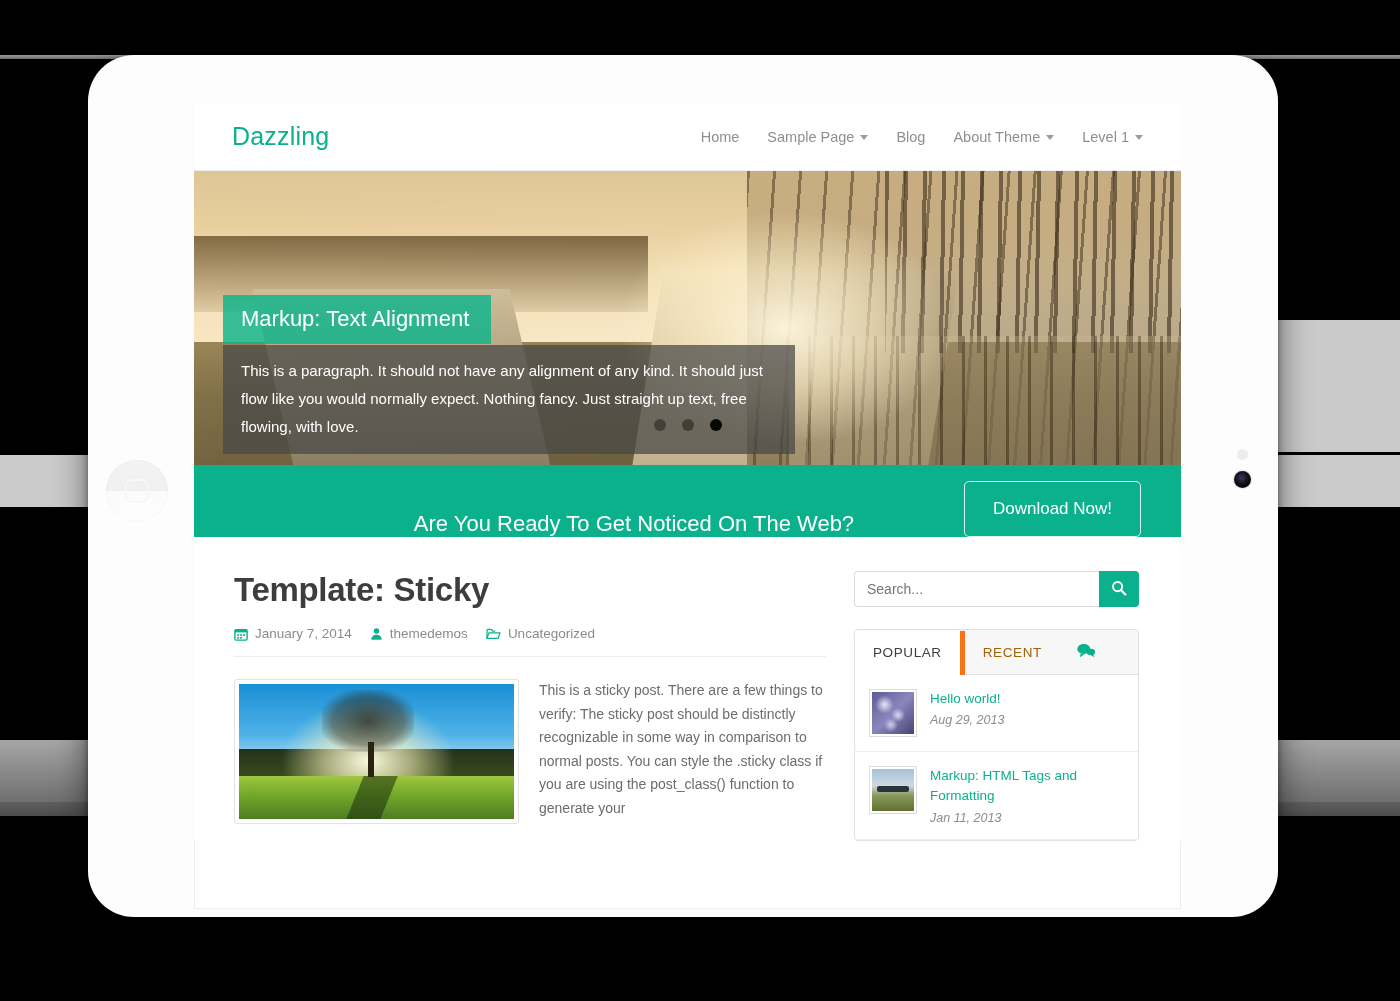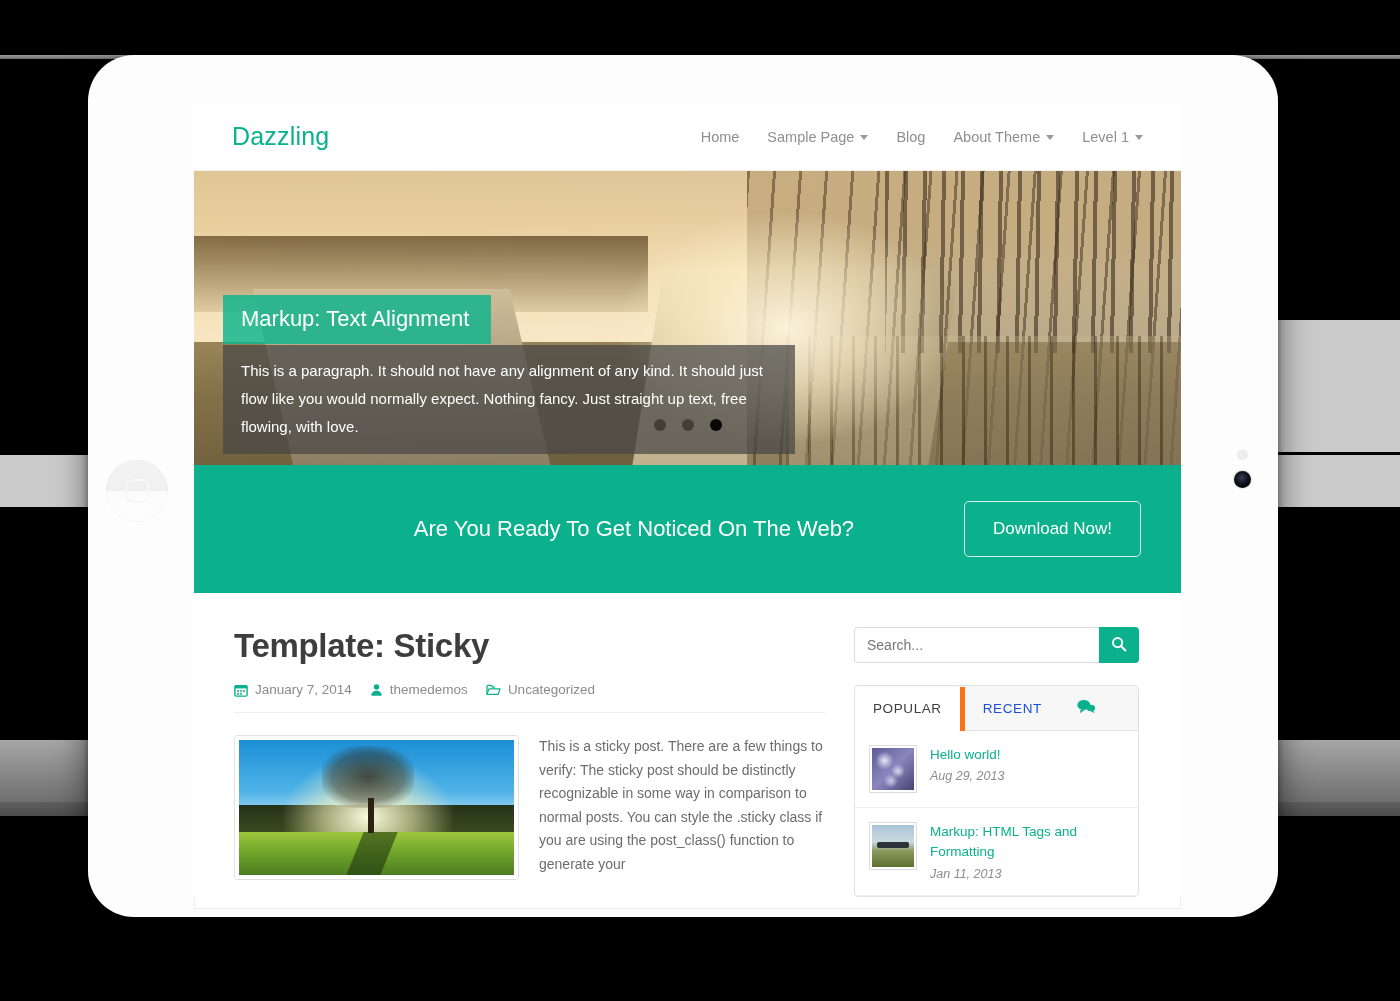--- a/index.html
+++ b/index.html
@@ -141,21 +141,21 @@
     color:#fff; font-size:15px; line-height:1.85;
     padding:12px 18px 14px 18px;
   }
   .dots { position:absolute; left:0; right:0; bottom:34px; display:flex;
     justify-content:center; gap:16px; }
   .dot { width:12px; height:12px; border-radius:50%; background:rgba(20,15,8,0.45); cursor:pointer; }
   .dot.active { background:rgba(0,0,0,0.92); }
 
   
   .cta {
-    height:128px; background:#0ab18c; display:flex; align-items:center;
+    height:72px; background:#0ab18c; display:flex; align-items:flex-end;
     padding:0 40px 0 0;
   }
   .cta-text { flex:1; text-align:center; color:#fff; font-size:22px; padding-left:110px; }
   .cta-btn {
     border:1px solid rgba(255,255,255,0.85); border-radius:5px;
     color:#fff; font-size:17px; padding:17px 28px; cursor:pointer;
     background:transparent; white-space:nowrap;
   }
 
   
@@ -200,21 +200,21 @@
   }
   .search-btn {
     width:40px; height:36px; background:#0ab18c; border:none;
     border-radius:0 4px 4px 0; color:#fff; cursor:pointer;
     display:flex; align-items:center; justify-content:center;
   }
   .tabs-widget { margin-top:22px; border:1px solid #e2e2e2; border-radius:4px; background:#fff; }
   .tabs-row { display:flex; align-items:center; border-bottom:1px solid #e2e2e2;
     background:#f7f7f7; border-radius:4px 4px 0 0; }
   .tab { padding:14px 18px; font-size:13.5px; letter-spacing:0.6px;
-    color:#1d4ed8; cursor:pointer; }
+    color:#a16207; cursor:pointer; }
   .tab.active { color:#3f3f3f; background:#fff; border-right:5px solid #f97316;
     margin-bottom:-1px; padding-bottom:15px; border-radius:4px 0 0 0; }
   .tab-ico { color:#0ab18c; padding:12px 16px; cursor:pointer; display:flex; }
   .plist-item { display:flex; gap:13px; padding:14px 14px; border-bottom:1px solid #eee; }
   .thumb { width:48px; height:48px; border:1px solid #ddd; padding:2px;
     background:#fff; flex:none; }
   .thumb-in { width:100%; height:100%; }
   .th1 { background:
       radial-gradient(circle at 30% 30%, #e8e6f5 0%, rgba(232,230,245,0) 22%),
       radial-gradient(circle at 62% 55%, #dcd9f0 0%, rgba(220,217,240,0) 20%),

